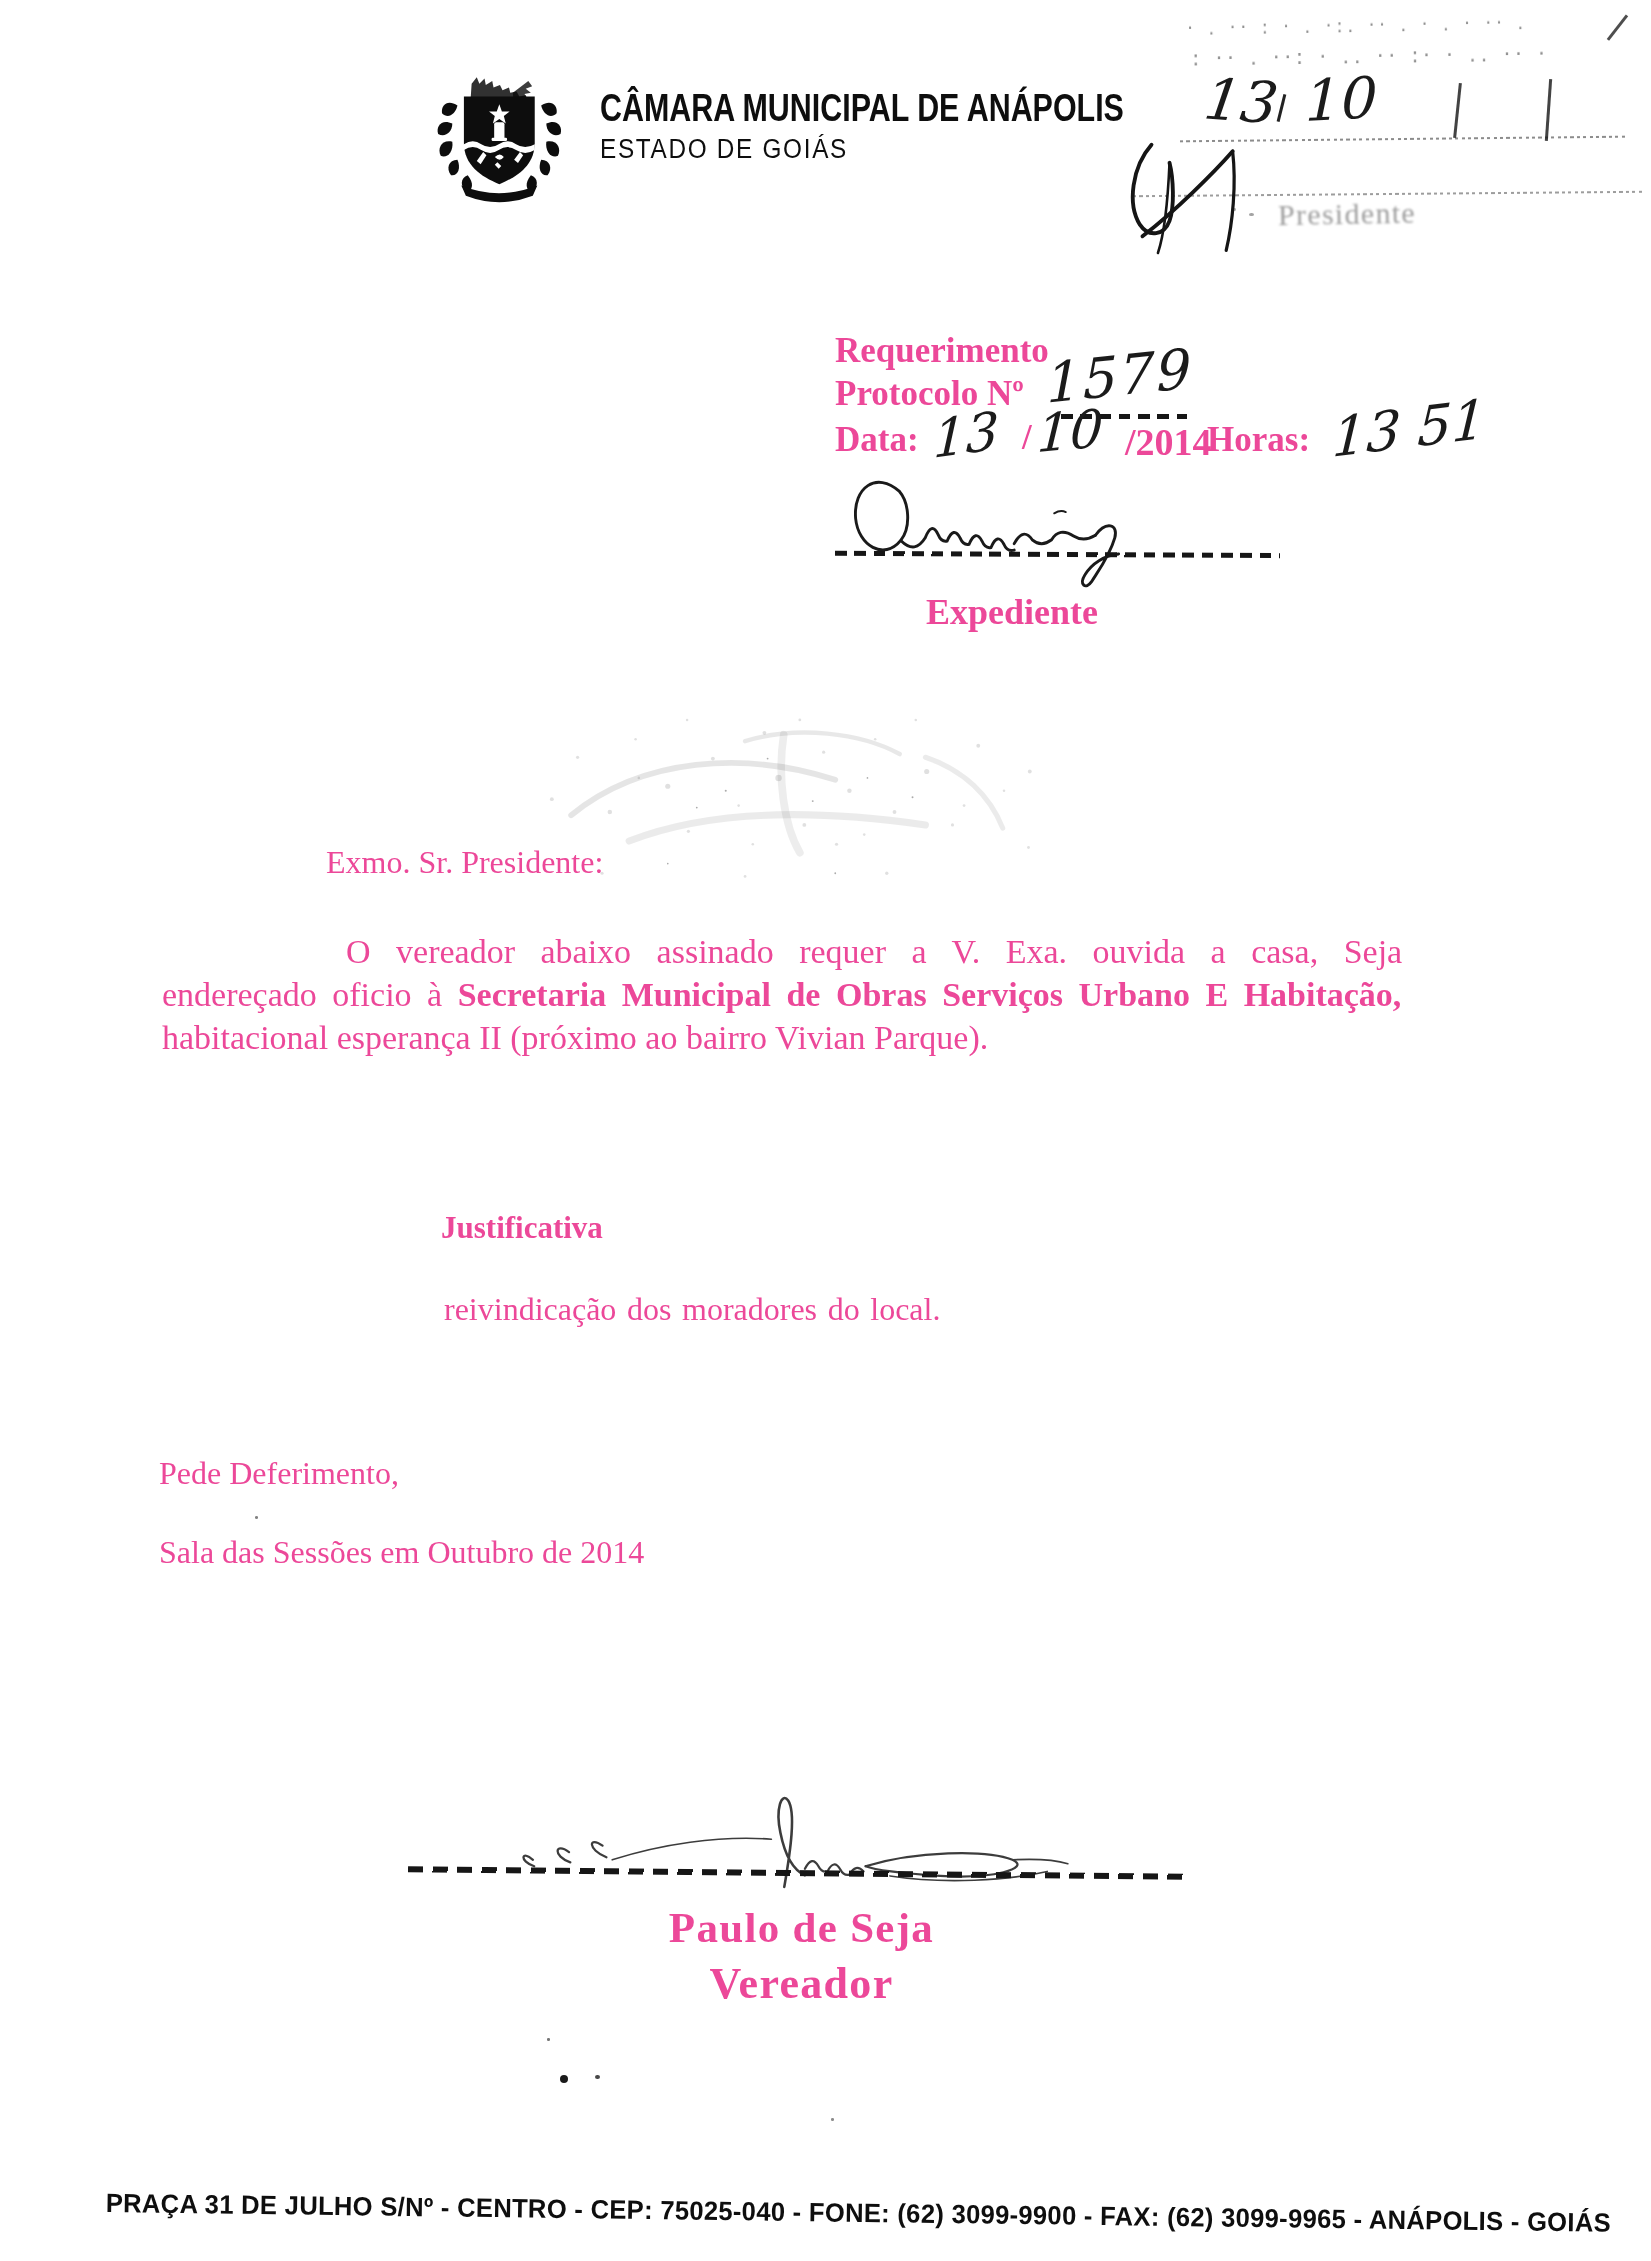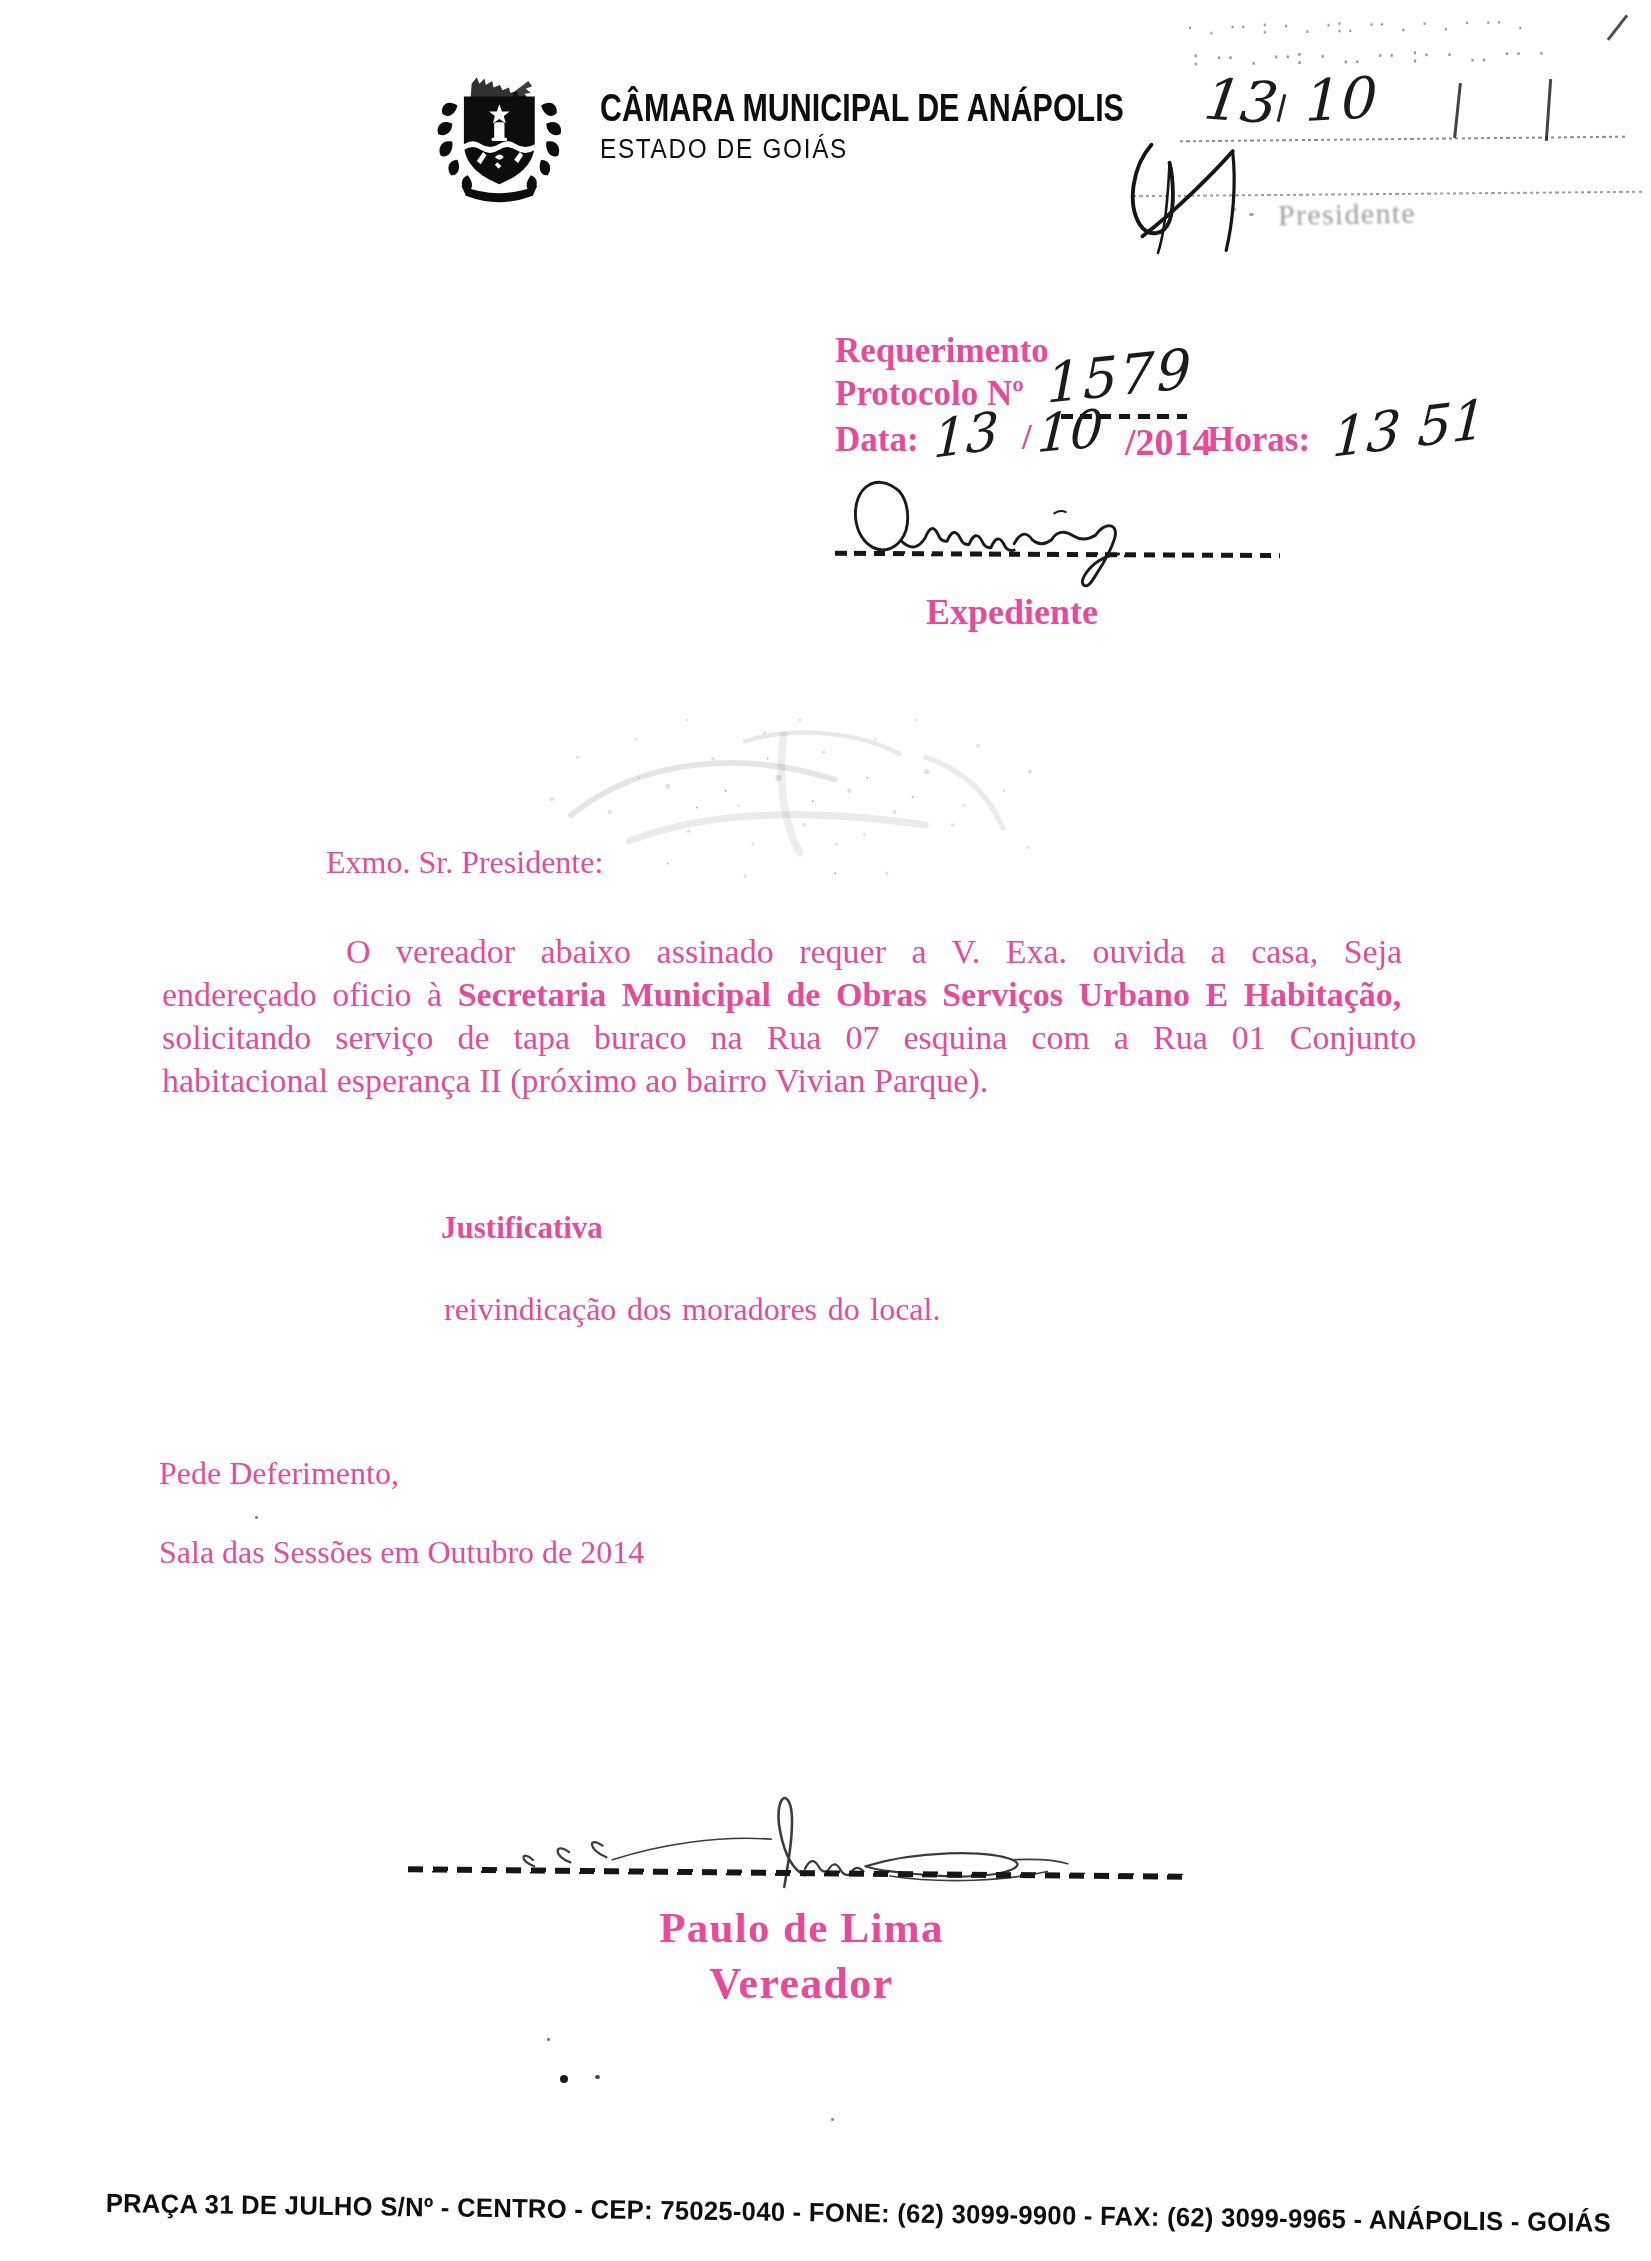--- a/index.html
+++ b/index.html
@@ -175,21 +175,20 @@
           <circle cx="300" cy="285" r="1.3"></circle>
       </g>
     </svg>
   </div>
 
   <div class="abs serif" style="left:326px;top:844px;font-size:32px;">Exmo. Sr. Presidente:</div>
 
   <div class="abs para serif" style="left:162px;top:930px;">
     <div class="ln" style="text-indent:184px;word-spacing:17px;">O vereador abaixo assinado requer a V. Exa. ouvida a casa, Seja</div>
     <div class="ln" style="word-spacing:7px;"><span>endereçado oficio à </span><span class="b">Secretaria Municipal de Obras Serviços Urbano E Habitação,</span></div>
-    <div class="ln" style="word-spacing:15.5px;">solicitando serviço de tapa buraco na Rua 07 esquina com a Rua 01 Conjunto</div>
     <div class="ln">habitacional esperança II (próximo ao bairro Vivian Parque).</div>
   </div>
 
   <div class="abs serif b" style="left:441px;top:1210px;font-size:31px;">Justificativa</div>
   <div class="abs serif" style="left:444px;top:1291px;font-size:32px;word-spacing:2.6px;">reivindicação dos moradores do local.</div>
 
   <div class="abs serif" style="left:159px;top:1455px;font-size:32px;">Pede Deferimento,</div>
   <div class="abs serif" style="left:159px;top:1534px;font-size:32px;">Sala das Sessões em Outubro de 2014</div>
 
   <div class="abs" style="left:493px;top:1790px;">
@@ -203,21 +202,21 @@
         <path d="M484,122 q 11,-22 21,-4 q 5,10 14,8 q 10,-20 20,-3 q 5,10 14,8 q 10,-18 22,-5"></path>
         <path d="M578,118 C 656,94 766,92 806,108 C 836,121 776,138 694,133 C 636,129 596,125 578,118"></path>
         <path d="M806,108 C 844,106 872,108 892,114" stroke-width="2.5"></path>
         <path d="M616,133 C 700,146 800,140 860,126" stroke-width="2.5"></path>
       </g>
     </svg>
   </div>
   <div class="abs dashes" style="left:408px;top:1870px;width:777px;height:5.8px;transform:rotate(.55deg);
        background:repeating-linear-gradient(90deg,#161616 0 15px,transparent 15px 24.5px);"></div>
 
-  <div class="abs serif b" style="left:608px;top:1903px;width:387px;text-align:center;font-size:43px;letter-spacing:1.3px;">Paulo de Lima</div>
+  <div class="abs serif b" style="left:608px;top:1903px;width:387px;text-align:center;font-size:43px;letter-spacing:1.3px;">Paulo de Seja</div>
   <div class="abs serif b" style="left:608px;top:1958px;width:387px;text-align:center;font-size:44px;letter-spacing:1.3px;">Vereador</div>
 
   <div class="speck" style="left:560px;top:2075px;width:8.4px;height:8.4px;"></div>
   <div class="speck" style="left:595px;top:2075px;width:4.5px;height:3.9px;opacity:.8;"></div>
   <div class="speck" style="left:547px;top:2038px;width:2.6px;height:2.6px;opacity:.6;"></div>
   <div class="speck" style="left:255px;top:1516px;width:3.2px;height:2.6px;opacity:.55;"></div>
   <div class="speck" style="left:831px;top:2118px;width:2.6px;height:2.6px;opacity:.5;"></div>
 
   <div class="abs sans b" style="left:106px;top:2188px;font-size:26.4px;letter-spacing:0.3px;white-space:nowrap;
        transform:rotate(.75deg) scaleX(.97);transform-origin:left top;">PRAÇA 31 DE JULHO S/Nº - CENTRO - CEP: 75025-040 - FONE: (62) 3099-9900 - FAX: (62) 3099-9965 - ANÁPOLIS - GOIÁS</div>

